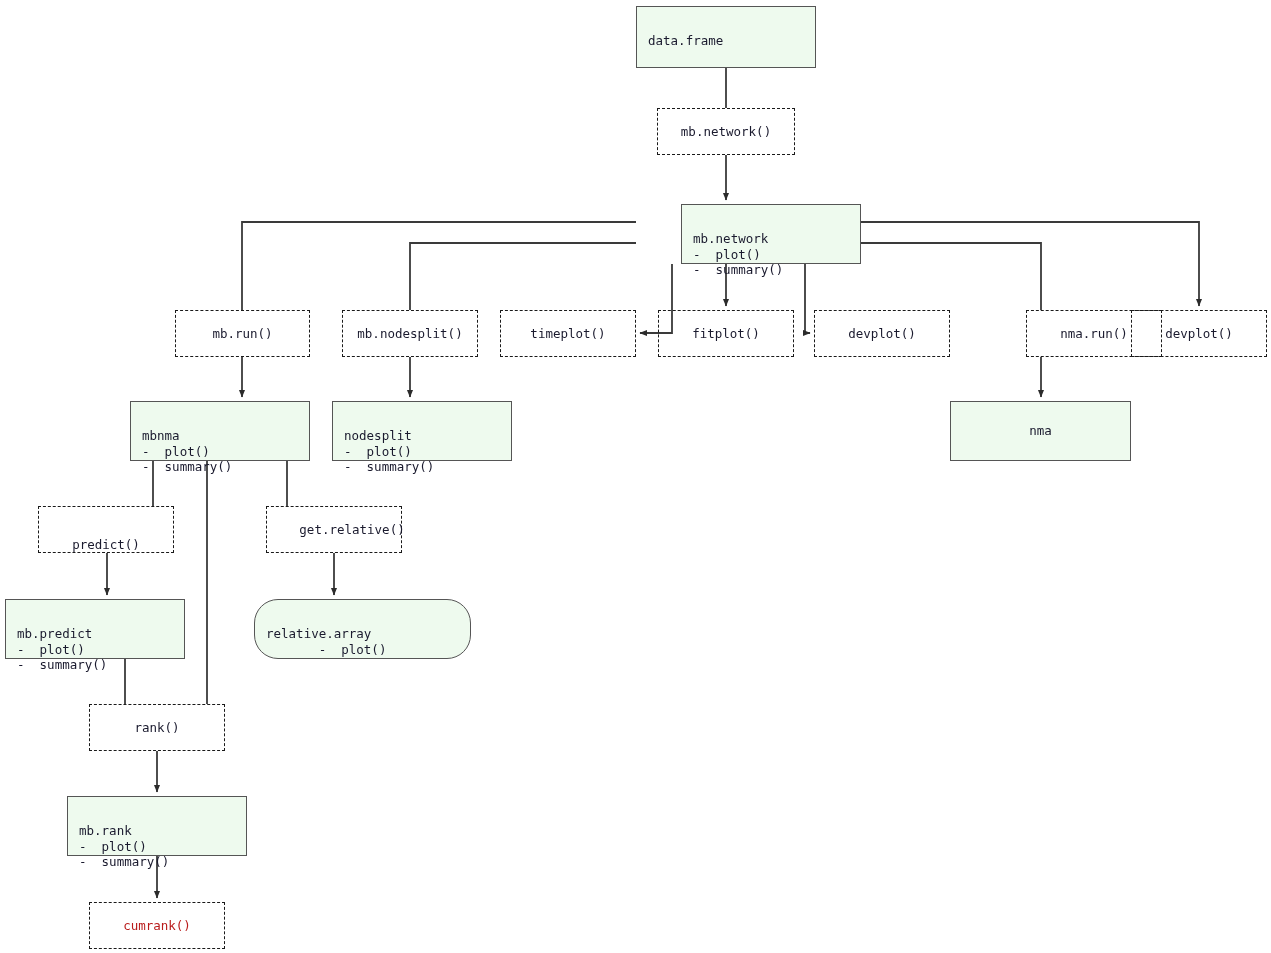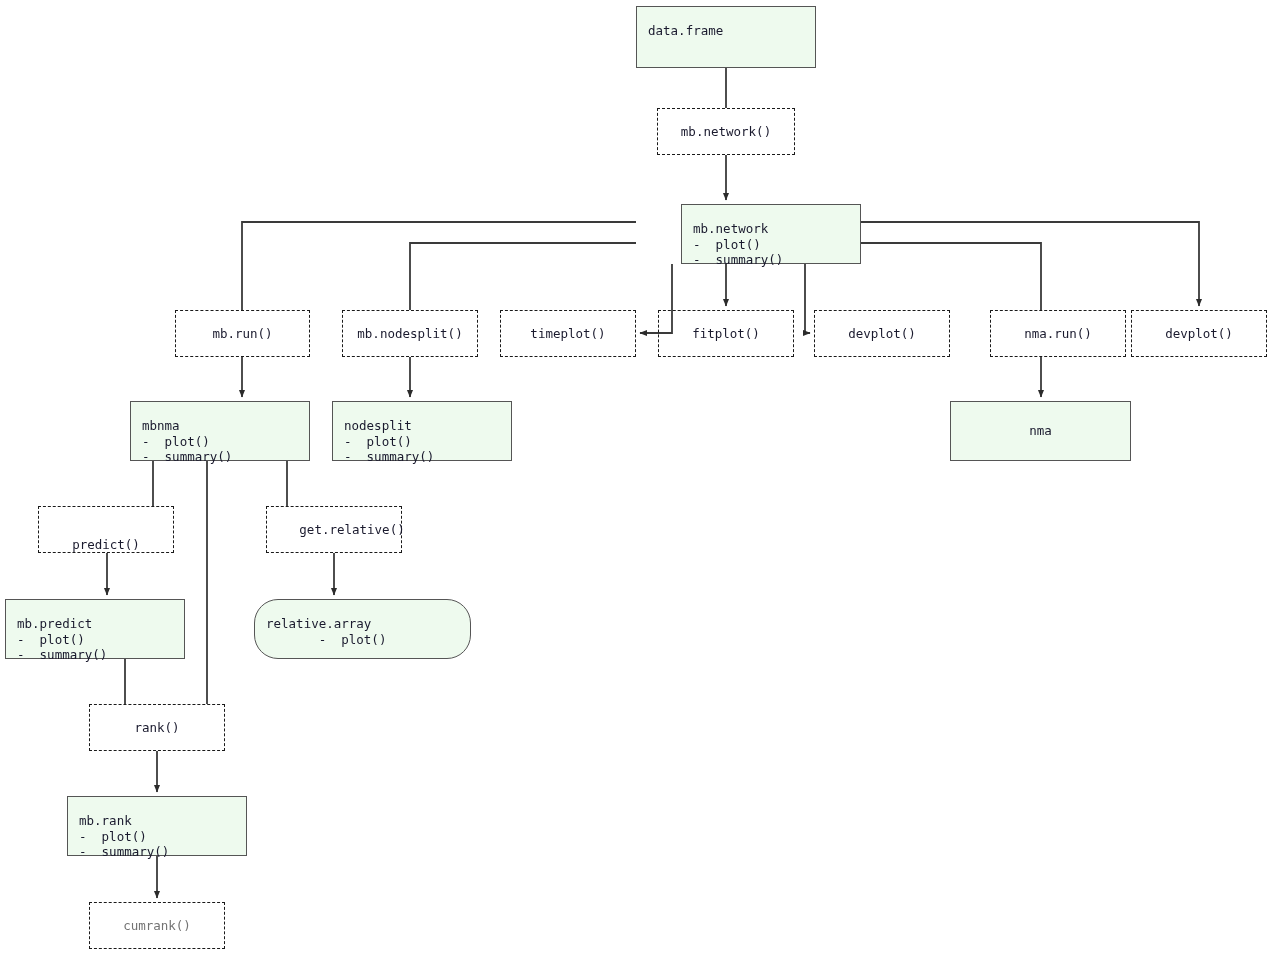--- a/index.html
+++ b/index.html
@@ -28,21 +28,21 @@
     box-sizing: border-box;
     font-size: 12.5px;
     line-height: 15.5px;
     color: #1a1a2e;
     white-space: pre;
     z-index: 2;
   }
   .node.obj {
     background: #eefaee;
     border: 1.6px solid #555555;
-    padding: 16px 0 0 11px;
+    padding: 26px 0 0 11px;
     text-align: left;
   }
   .node.obj.centered {
     display: flex;
     align-items: center;
     justify-content: center;
     padding: 1px;
     text-align: center;
   }
   .node.fn {
@@ -94,35 +94,35 @@
       <div class="node obj" style="left: 636px; top: 6px; width: 180px; height: 62px; background: rgb(238, 250, 238); border-color: rgb(85, 85, 85); color: rgb(26, 26, 46);"><span class="node-label">data.frame</span></div>
       <div class="node fn" style="left: 657px; top: 108px; width: 138px; height: 47px; border-color: rgb(26, 26, 26); color: rgb(26, 26, 46);"><span class="node-label">mb.network()</span></div>
       <div class="node obj" style="left: 636px; top: 204px; width: 180px; height: 60px; background: rgb(238, 250, 238); border-color: rgb(85, 85, 85); color: rgb(26, 26, 46); margin-left: 45px;"><span class="node-label">mb.network
 -  plot()
 -  summary()</span></div>
       <div class="node fn" style="left: 175px; top: 310px; width: 135px; height: 47px; border-color: rgb(26, 26, 26); color: rgb(26, 26, 46);"><span class="node-label">mb.run()</span></div>
       <div class="node fn" style="left: 342px; top: 310px; width: 136px; height: 47px; border-color: rgb(26, 26, 26); color: rgb(26, 26, 46);"><span class="node-label">mb.nodesplit()</span></div>
       <div class="node fn" style="left: 500px; top: 310px; width: 136px; height: 47px; border-color: rgb(26, 26, 26); color: rgb(26, 26, 46);"><span class="node-label">timeplot()</span></div>
       <div class="node fn" style="left: 658px; top: 310px; width: 136px; height: 47px; border-color: rgb(26, 26, 26); color: rgb(26, 26, 46);"><span class="node-label">fitplot()</span></div>
       <div class="node fn" style="left: 814px; top: 310px; width: 136px; height: 47px; border-color: rgb(26, 26, 26); color: rgb(26, 26, 46);"><span class="node-label">devplot()</span></div>
-      <div class="node fn" style="left: 990px; top: 310px; width: 136px; height: 47px; border-color: rgb(26, 26, 26); color: rgb(26, 26, 46);"><span class="node-label">nma.run()</span></div>
+      <div class="node fn" style="left: 1026px; top: 310px; width: 136px; height: 47px; border-color: rgb(26, 26, 26); color: rgb(26, 26, 46);"><span class="node-label">nma.run()</span></div>
       <div class="node fn" style="left: 1131px; top: 310px; width: 136px; height: 47px; border-color: rgb(26, 26, 26); color: rgb(26, 26, 46);"><span class="node-label">devplot()</span></div>
       <div class="node obj" style="left: 130px; top: 401px; width: 180px; height: 60px; background: rgb(238, 250, 238); border-color: rgb(85, 85, 85); color: rgb(26, 26, 46);"><span class="node-label">mbnma
 -  plot()
 -  summary()</span></div>
       <div class="node obj" style="left: 332px; top: 401px; width: 180px; height: 60px; background: rgb(238, 250, 238); border-color: rgb(85, 85, 85); color: rgb(26, 26, 46);"><span class="node-label">nodesplit
 -  plot()
 -  summary()</span></div>
       <div class="node obj centered" style="left: 950px; top: 401px; width: 181px; height: 60px; background: rgb(238, 250, 238); border-color: rgb(85, 85, 85); color: rgb(26, 26, 46);"><span class="node-label">nma</span></div>
       <div class="node fn" style="left: 38px; top: 506px; width: 136px; height: 47px; border-color: rgb(26, 26, 26); color: rgb(26, 26, 46); align-items: flex-end;"><span class="node-label">predict()</span></div>
       <div class="node fn" style="left: 266px; top: 506px; width: 136px; height: 47px; border-color: rgb(26, 26, 26); color: rgb(26, 26, 46); padding-left: 36px;"><span class="node-label">get.relative()</span></div>
       <div class="node obj" style="left: 5px; top: 599px; width: 180px; height: 60px; background: rgb(238, 250, 238); border-color: rgb(85, 85, 85); color: rgb(26, 26, 46);"><span class="node-label">mb.predict
 -  plot()
 -  summary()</span></div>
       <div class="node obj" style="left: 254px; top: 599px; width: 217px; height: 60px; background: rgb(238, 250, 238); border-color: rgb(85, 85, 85); color: rgb(26, 26, 46); border-radius: 24px;"><span class="node-label">relative.array
        -  plot()</span></div>
       <div class="node fn" style="left: 89px; top: 704px; width: 136px; height: 47px; border-color: rgb(26, 26, 26); color: rgb(26, 26, 46);"><span class="node-label">rank()</span></div>
       <div class="node obj" style="left: 67px; top: 796px; width: 180px; height: 60px; background: rgb(238, 250, 238); border-color: rgb(85, 85, 85); color: rgb(26, 26, 46);"><span class="node-label">mb.rank
 -  plot()
 -  summary()</span></div>
-      <div class="node fn" style="left: 89px; top: 902px; width: 136px; height: 47px; border-color: rgb(26, 26, 26); color: #737373;"><span class="node-label">cumrank()</span></div>
+      <div class="node fn" style="left: 89px; top: 902px; width: 136px; height: 47px; border-color: rgb(26, 26, 26); color: #b91c1c;"><span class="node-label">cumrank()</span></div>
     </div>
 </div>
 
 </body></html>

